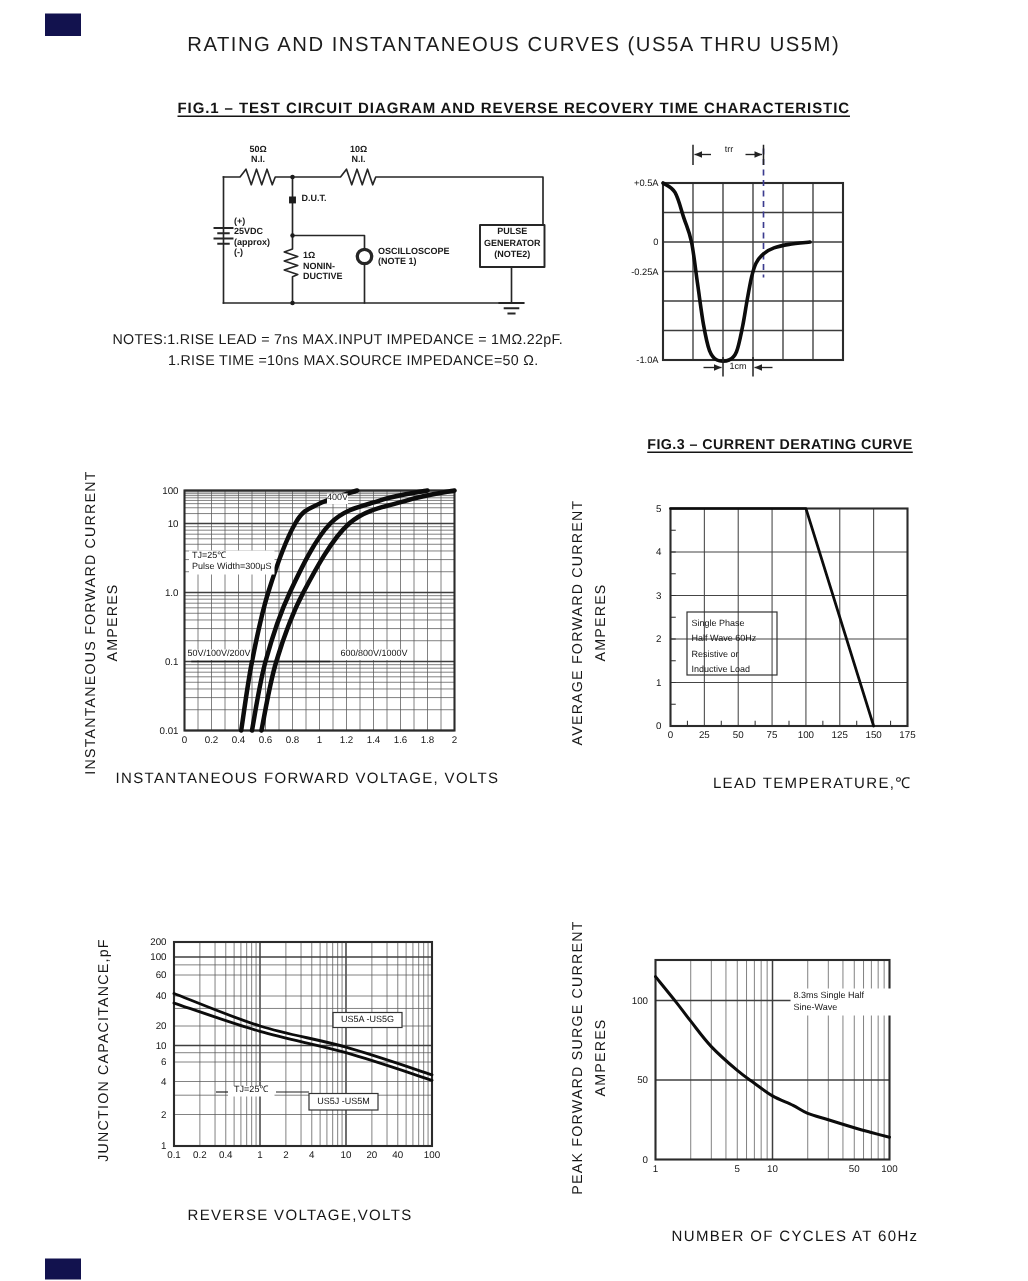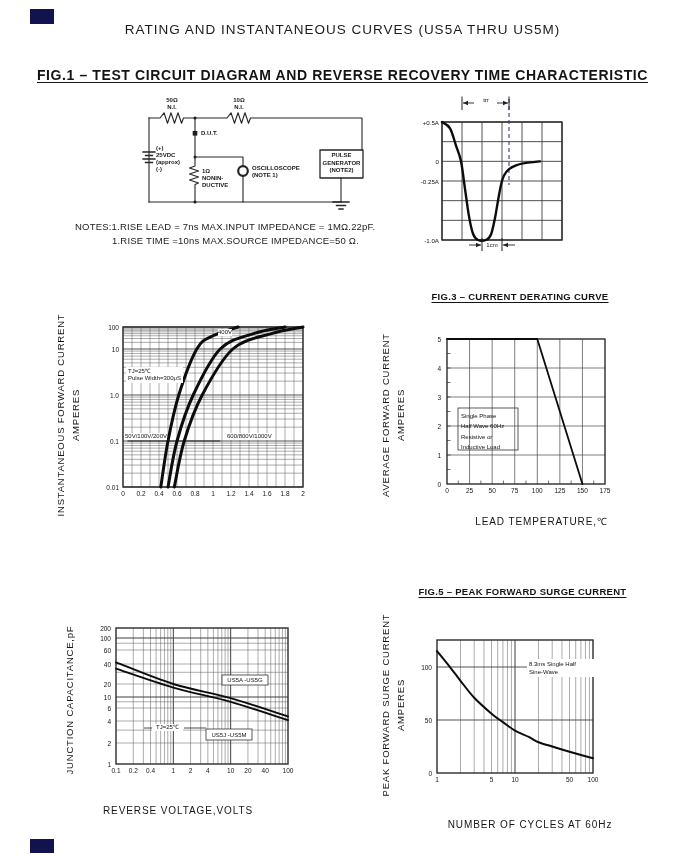--- a/index.html
+++ b/index.html
@@ -1,20 +1,20 @@
 <!DOCTYPE html>
 <html><head>
 <meta charset="utf-8">
 <style>
   html,body{margin:0;padding:0;background:#fff;}
   .page{position:relative;width:685px;height:854px;background:#ffffff;overflow:hidden;
         font-family:"Liberation Sans",sans-serif;color:#1d1d1d;}
   .title{position:absolute;left:0;right:0;top:22px;text-align:center;font-size:13.5px;
          letter-spacing:1px;color:#1c1c1c;}
-  .fig-head{position:absolute;font-weight:bold;font-size:14px;letter-spacing:.6px;text-align:center;
+  .fig-head{position:absolute;font-weight:bold;font-size:10px;letter-spacing:.6px;text-align:center;
             text-decoration:underline;text-underline-offset:2px;text-decoration-thickness:1px;color:#141414;}
   .fig-head.small{font-size:9.5px;letter-spacing:.3px;}
   .notes{position:absolute;font-size:9.5px;letter-spacing:.2px;color:#1b1b1b;}
   .clabel{position:absolute;font-size:6px;font-weight:bold;line-height:7px;white-space:pre-line;color:#191919;}
   .axlab{position:absolute;font-size:10px;letter-spacing:.9px;text-align:center;color:#161616;}
   .ylab{position:absolute;font-size:9.5px;letter-spacing:.8px;text-align:center;line-height:15px;
         transform:rotate(-90deg);transform-origin:center;white-space:pre-line;color:#161616;}
   .figwrap{position:absolute;}
   .tick{position:absolute;font-size:6.5px;line-height:7px;color:#141414;white-space:pre-line;}
   .corner{position:absolute;left:30px;width:24px;background:#12124e;}
@@ -209,20 +209,21 @@
       <div class="tick" style="left: -11px; width: 20px; text-align: right; top: 25.5px;">10</div>
       <div class="tick" style="left: -11px; width: 20px; text-align: right; top: 71.5px;">1.0</div>
       <div class="tick" style="left: -11px; width: 20px; text-align: right; top: 117.5px;">0.1</div>
       <div class="tick" style="left: -11px; width: 20px; text-align: right; top: 163.5px;">0.01</div>
       <div class="tick" style="left: 16px; top: 47px; font-size: 6px; line-height: 6.8px; background: rgb(255, 255, 255); padding: 1px 2px;">TJ=25℃
 Pulse Width=300μS</div>
       <div class="tick" style="left: 15px; top: 112.5px; font-size: 6px; background: rgb(255, 255, 255);">50V/100V/200V</div>
       <div class="tick" style="left: 108px; top: 9px; font-size: 6px; background: rgb(255, 255, 255);">400V</div>
       <div class="tick" style="left: 117px; top: 112.5px; font-size: 6px; background: rgb(255, 255, 255);">600/800V/1000V</div>
     </div>
+  <div class="axlab" style="left:70px;top:514px;width:270px;">INSTANTANEOUS FORWARD VOLTAGE,  VOLTS</div>
 
   <div class="fig-head small" style="left:405px;top:291px;width:230px;">FIG.3 – CURRENT DERATING CURVE</div>
   <div class="ylab" style="left:293px;top:400px;width:200px;height:30px;">AVERAGE FORWARD CURRENT
 AMPERES</div>
   <div class="figwrap" style="left:435px;top:330px;width:185px;height:172px;">
     <svg width="185" height="172">
         <line x1="34.571" y1="9" x2="34.571" y2="154" stroke="#454545" stroke-width="0.7"></line>
         <line x1="57.142" y1="9" x2="57.142" y2="154" stroke="#454545" stroke-width="0.7"></line>
         <line x1="79.71300000000001" y1="9" x2="79.71300000000001" y2="154" stroke="#454545" stroke-width="0.7"></line>
         <line x1="102.284" y1="9" x2="102.284" y2="154" stroke="#454545" stroke-width="0.7"></line>
@@ -339,23 +340,22 @@
       <div class="tick" style="left: -9px; width: 20px; text-align: right; top: 60.5px;">20</div>
       <div class="tick" style="left: -9px; width: 20px; text-align: right; top: 73.5px;">10</div>
       <div class="tick" style="left: -9px; width: 20px; text-align: right; top: 84.5px;">6</div>
       <div class="tick" style="left: -9px; width: 20px; text-align: right; top: 97.5px;">4</div>
       <div class="tick" style="left: -9px; width: 20px; text-align: right; top: 119.5px;">2</div>
       <div class="tick" style="left: -9px; width: 20px; text-align: right; top: 140.5px;">1</div>
       <div class="tick" style="left: 122px; top: 57px; width: 46px; text-align: center; font-size: 6px;">US5A  -US5G</div>
       <div class="tick" style="left: 52px; top: 104px; width: 31px; text-align: center; font-size: 6px; background: rgb(255, 255, 255);">TJ=25℃</div>
       <div class="tick" style="left: 106px; top: 111.5px; width: 46px; text-align: center; font-size: 6px;">US5J  -US5M</div>
     </div>
-  <div class="axlab" style="left:73px;top:805px;width:210px;">REVERSE VOLTAGE,VOLTS</div>
-
-  <div class="fig-head small" style="left:405px;top:586px;width:235px;">FIG.5 – PEAK FORWARD SURGE CURRENT</div>
+  <div class="axlab" style="left:95px;top:805px;width:210px;">REVERSE VOLTAGE,VOLTS</div>
+
   <div class="ylab" style="left:293px;top:690px;width:200px;height:30px;">PEAK FORWARD SURGE CURRENT
 AMPERES</div>
   <div class="figwrap" style="left:425px;top:630px;width:190px;height:160px;">
     <svg width="190" height="160">
         <line x1="35.48033966179054" y1="10" x2="35.48033966179054" y2="143" stroke="#585858" stroke-width="0.5"></line>
         <line x1="49.21545786813367" y1="10" x2="49.21545786813367" y2="143" stroke="#585858" stroke-width="0.5"></line>
         <line x1="58.96067932358107" y1="10" x2="58.96067932358107" y2="143" stroke="#585858" stroke-width="0.5"></line>
         <line x1="66.51966033820946" y1="10" x2="66.51966033820946" y2="143" stroke="#585858" stroke-width="0.5"></line>
         <line x1="72.6957975299242" y1="10" x2="72.6957975299242" y2="143" stroke="#585858" stroke-width="0.5"></line>
         <line x1="77.91764712111203" y1="10" x2="77.91764712111203" y2="143" stroke="#585858" stroke-width="0.5"></line>

